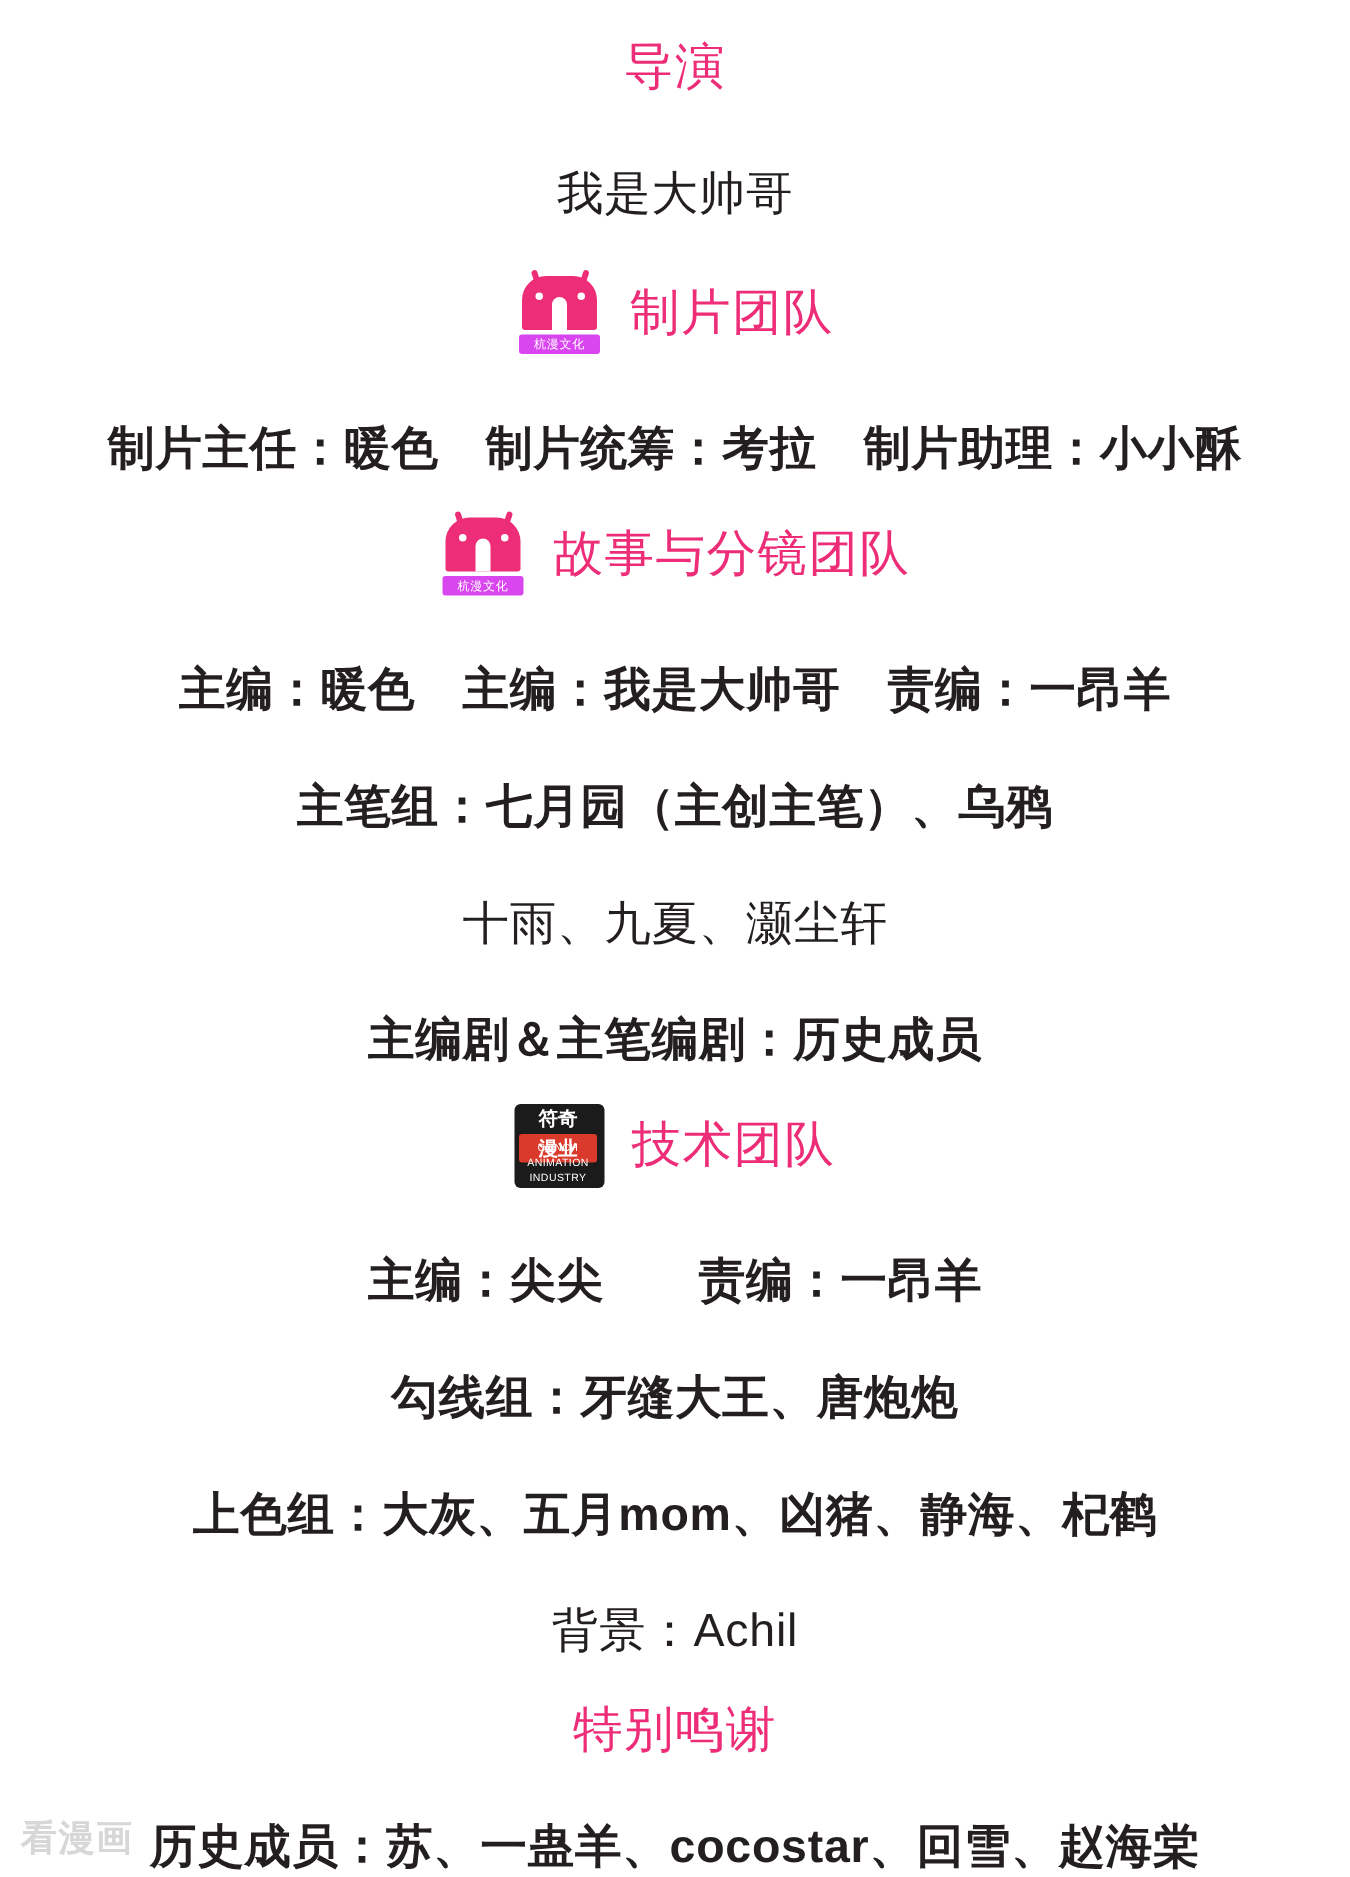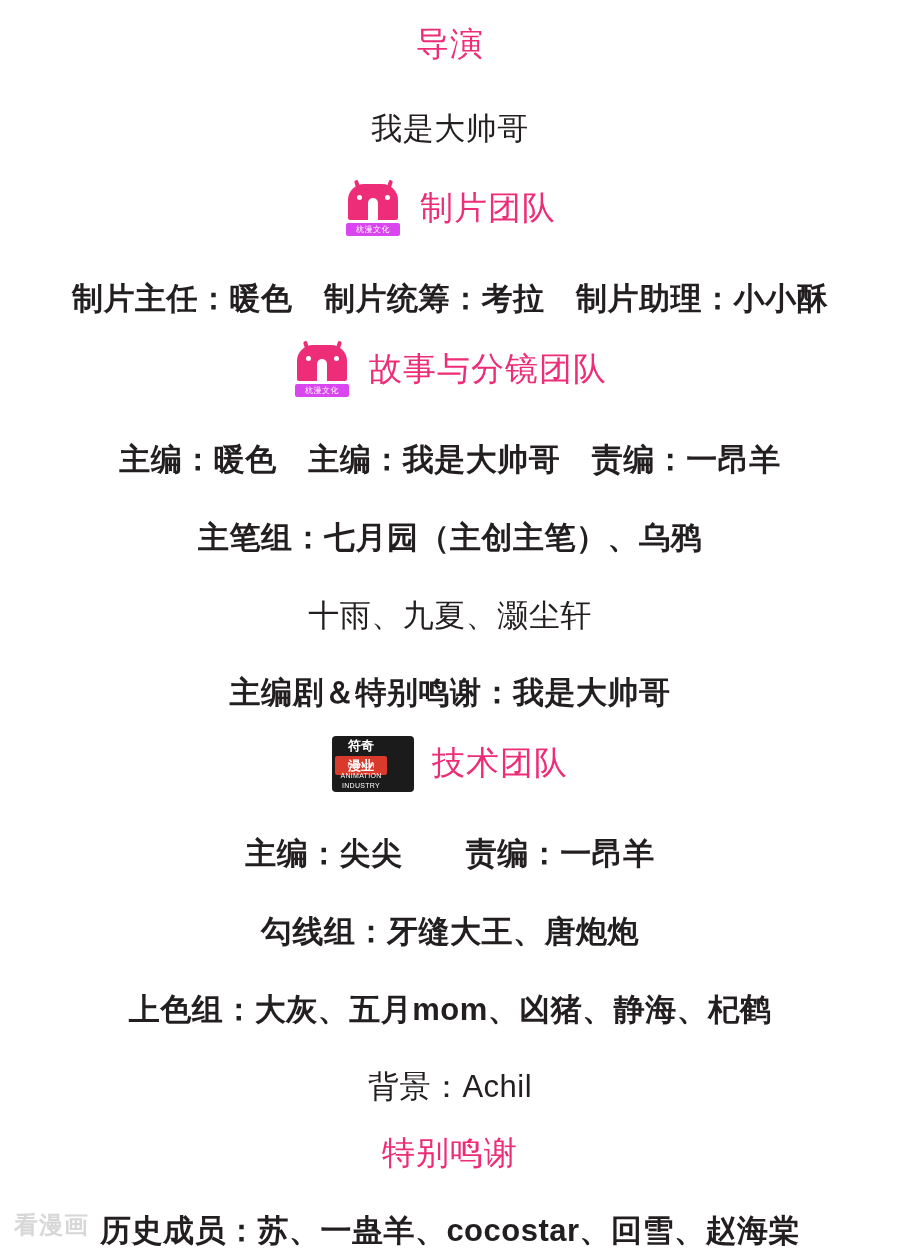--- a/index.html
+++ b/index.html
@@ -115,21 +115,21 @@
     font-size: 8px;
     line-height: 13px;
     text-align: center;
     letter-spacing: 0.5px;
     border-radius: 2px;
     font-family: "Liberation Sans", sans-serif;
   }
 
   
   .logo-badge {
-    width: 82px;
+    width: 60px;
     height: 56px;
     position: relative;
     display: inline-block;
     background: #1b1b1b;
     border-radius: 4px;
     overflow: hidden;
   }
   .logo-badge .top-txt {
     position: absolute;
     left: 0;
@@ -218,21 +218,21 @@
     </span>
     <span class="section-title">故事与分镜团队</span>
   </div>
   <div class="sp-30"></div>
   <div class="line bold-lead">主编：暖色　主编：我是大帅哥　责编：一昂羊</div>
   <div class="sp-22"></div>
   <div class="line bold-lead">主笔组：七月园（主创主笔）、乌鸦</div>
   <div class="sp-22"></div>
   <div class="line">十雨、九夏、灏尘轩</div>
   <div class="sp-22"></div>
-  <div class="line bold-lead">主编剧＆特别鸣谢：我是大帅哥</div>
+  <div class="line bold-lead">主编剧＆主笔编剧：历史成员</div>
 
   <div class="sp-36"></div>
 
   <div class="title-row">
     <span class="logo-badge">
       <span class="top-txt">符奇</span>
       <span class="mid">漫业</span>
       <span class="bot">CONCH ANIMATION INDUSTRY</span>
     </span>
     <span class="section-title">技术团队</span>

